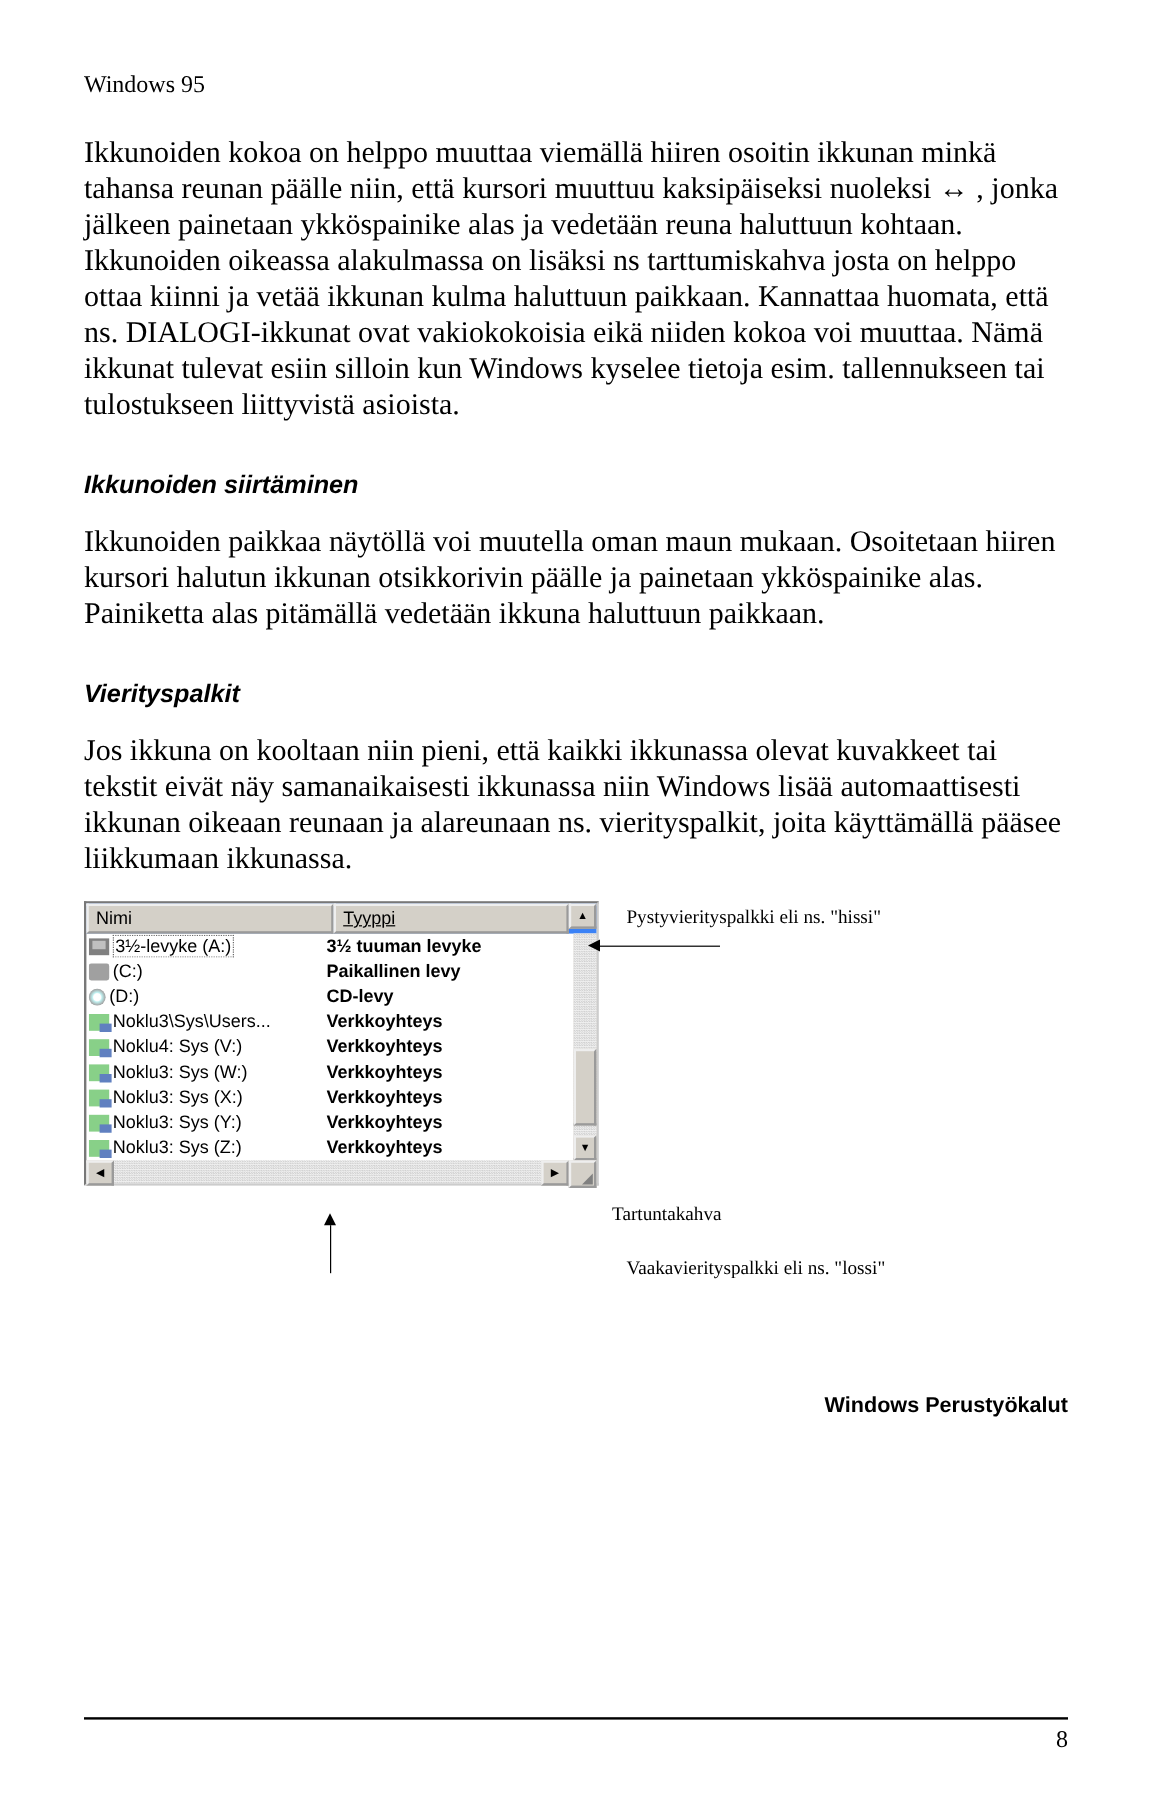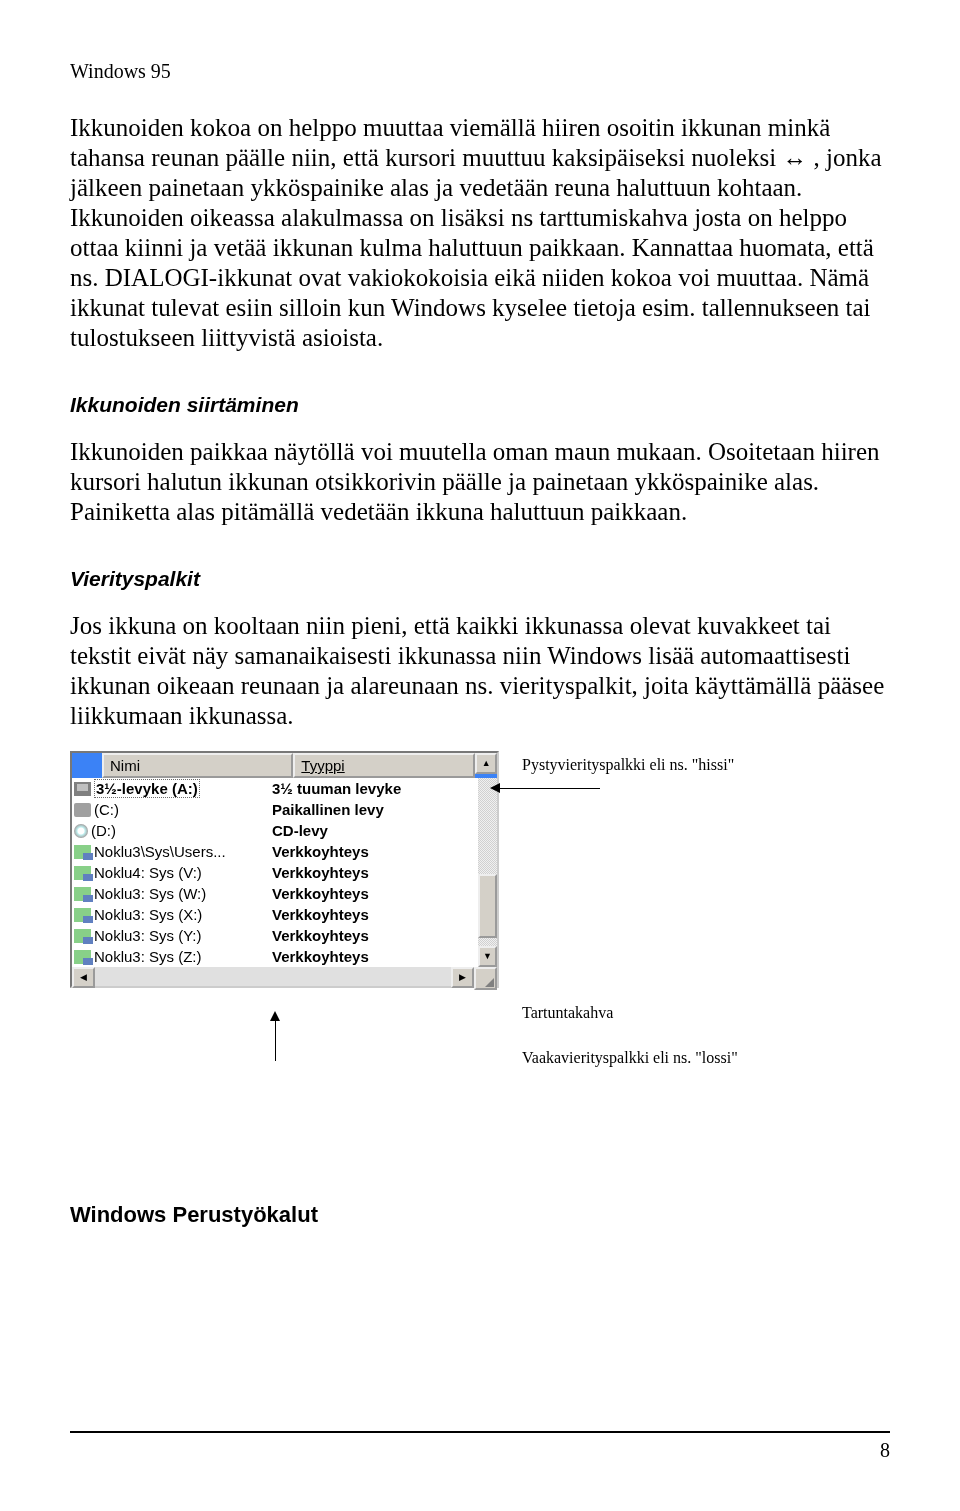--- a/index.html
+++ b/index.html
@@ -28,39 +28,39 @@
     font-family: Arial, Helvetica, sans-serif;
     font-weight: bold;
     font-style: italic;
     font-size: 21px;
     margin-top: 40px;
     margin-bottom: 20px;
   }
   .heading-1 {
     font-family: Arial, Helvetica, sans-serif;
     font-weight: bold;
-    font-size: 22px;
-    margin-top: 111px;
+    font-size: 18px;
+    margin-top: 70px;
+    text-align: right;
   }
   .screenshot-area {
     margin-top: 18px;
     position: relative;
     height: 340px;
   }
   .listview-wrap {
     width: 425px;
     border: 2px inset #ccc;
     background: #fff;
     font-family: Arial, Helvetica, sans-serif;
     font-size: 15px;
   }
   .lv-headers {
     display: flex;
     background: #3b82f6;
-    padding-left: 30px;
   }
   .lv-header-cell {
     border: 2px outset #eee;
     background: #D4D0C8;
     padding: 2px 6px 2px 6px;
     font-family: Arial, Helvetica, sans-serif;
     font-size: 15px;
   }
   .col-name { width: 190px; }
   .col-type { width: 180px; text-decoration: underline; }
@@ -86,21 +86,20 @@
   }
   .lv-cell-type {
     width: 172px;
     white-space: nowrap;
     overflow: hidden;
     font-weight: bold;
   }
   .selected-focus .label {
     border: 1px dotted #6a6a6a;
     padding: 0 1px;
-    font-weight: bold;
   }
   .icon {
     width: 17px;
     height: 14px;
     display: inline-block;
     flex-shrink: 0;
   }
   .icon-floppy {
     background: linear-gradient(#808080,#808080);
     position: relative;
@@ -324,21 +323,21 @@
         <div class="h-track"></div>
         <div class="scroll-btn" style="width:19px">▶</div>
         <div class="corner"></div>
       </div>
     </div>
 
     <div class="callout-text" style="left:452px; top:5px;">Pystyvierityspalkki eli ns. "hissi"</div>
     <div class="arrow-left" style="left:420px; top:32px;"></div>
     <div class="callout-line-h" style="left:430px; top:37px; width:100px;"></div>
 
-    <div class="callout-text" style="left:452px; top:253px;">Tartuntakahva</div>
+    <div class="callout-text" style="left:440px; top:253px;">Tartuntakahva</div>
 
     <div class="callout-text" style="left:452px; top:298px;">Vaakavierityspalkki eli ns. "lossi"</div>
     <div class="arrow-up" style="left:200px; top:260px;"></div>
     <div class="callout-line-v" style="left:205px; top:270px; height:40px;"></div>
   </div>
 
   <div class="heading-1">Windows Perustyökalut</div>
 
   <div class="page-footer">
     <hr class="footer-hr">

